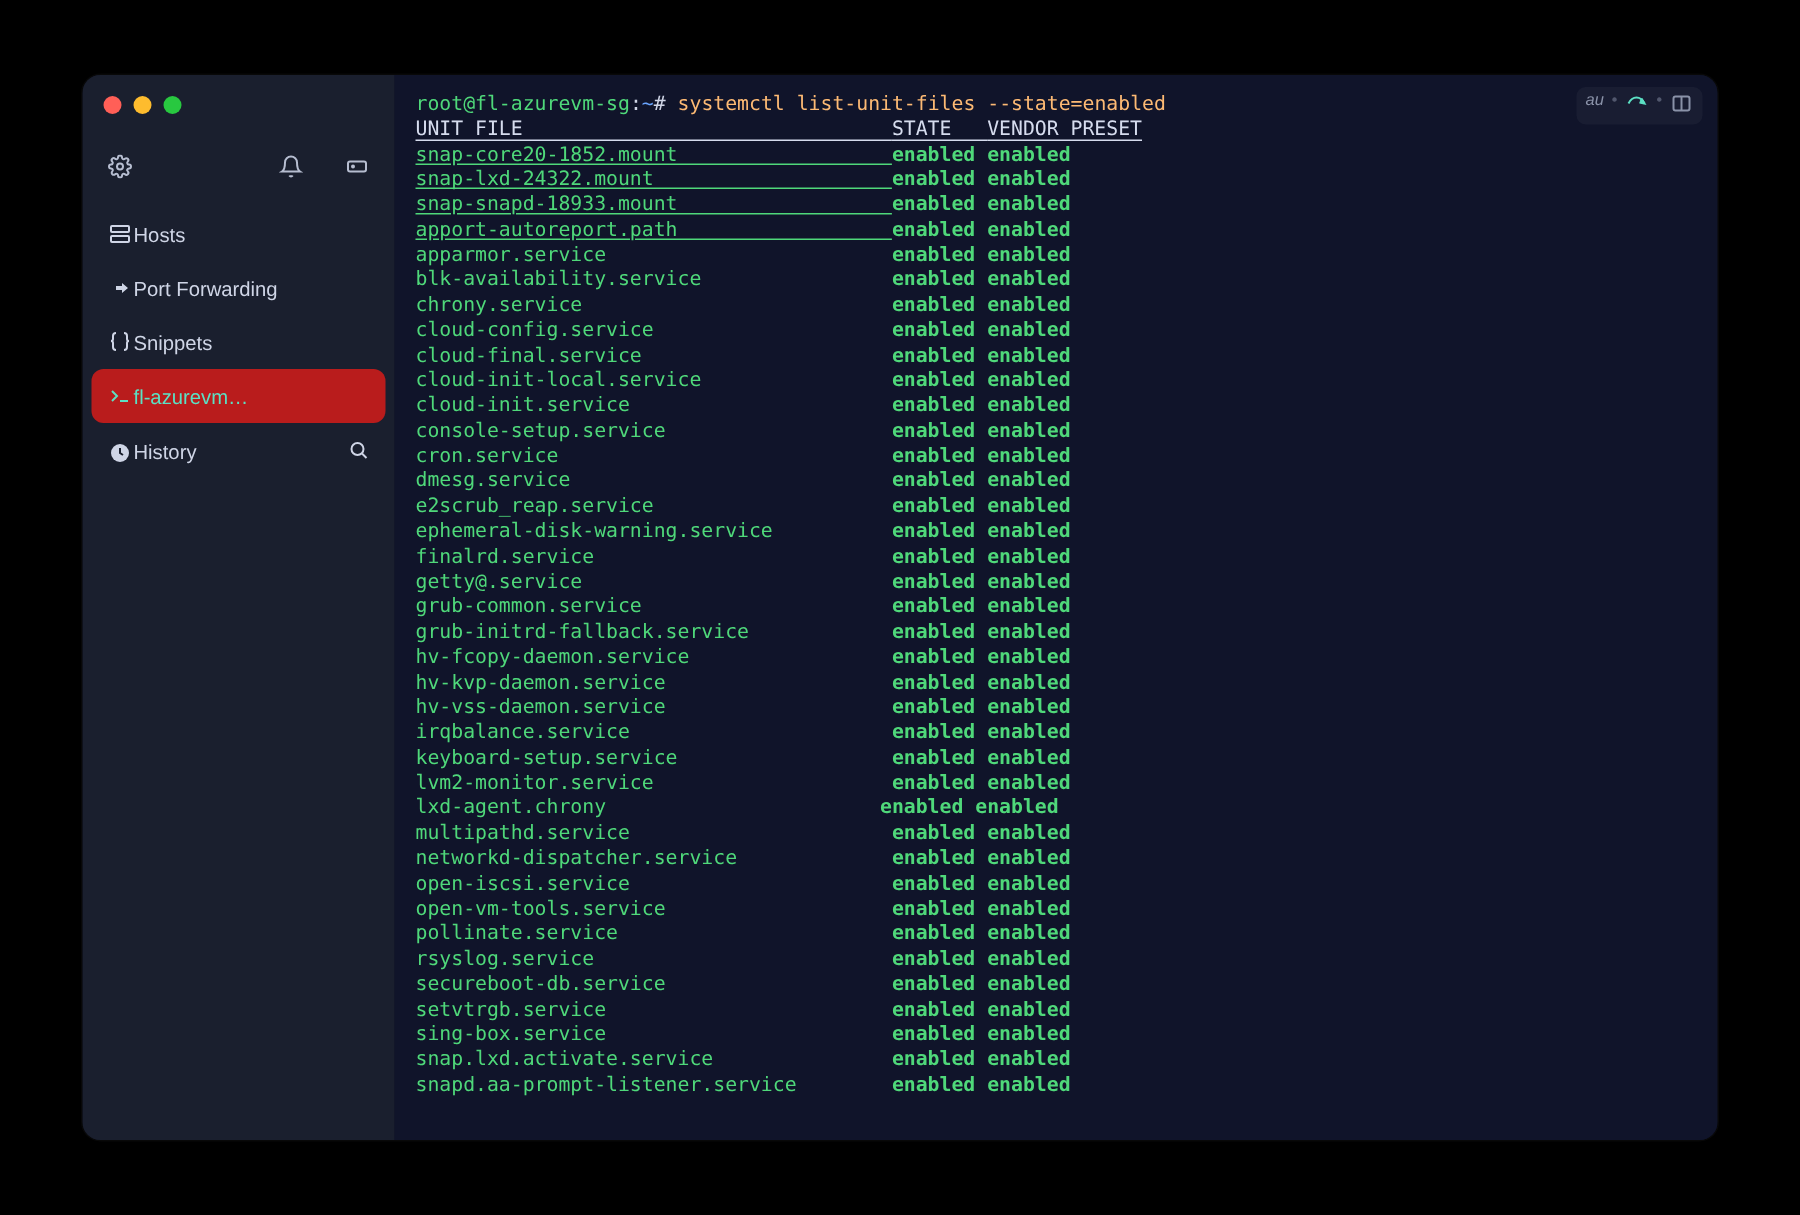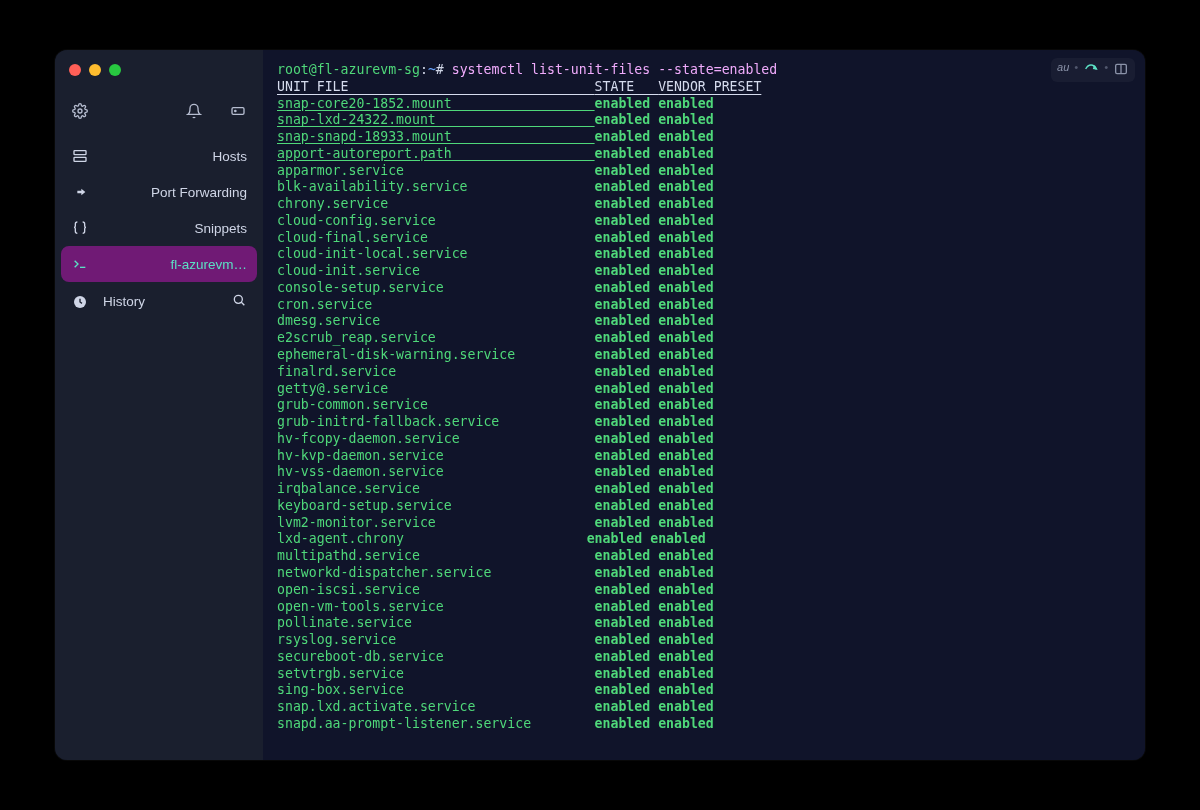--- a/index.html
+++ b/index.html
@@ -47,30 +47,28 @@
   }
   .toolbar-icons .ic { width: 18px; height: 18px; display:flex; align-items:center; justify-content:center; cursor:pointer; }
   .nav {
     display: flex;
     flex-direction: column;
     padding: 4px 0;
   }
   .nav-item {
     display: flex;
     align-items: center;
-    gap: 14px;
     padding: 10px 16px;
     color: #cfd5e6;
     font-family: -apple-system, BlinkMacSystemFont, "Segoe UI", sans-serif;
     font-size: 13.5px;
     cursor: pointer;
-    justify-content: space-between;
   }
   .nav-item.active {
-    background: #701a75;
+    background: #b91c1c;
     color: #5ce0c4;
     border-radius: 8px;
     margin: 0 6px;
     padding: 10px 10px;
   }
   .nav-item .ic { width: 18px; display:flex; justify-content:center; color:#cfd5e6; }
   .nav-item.active .ic { color:#5ce0c4; }
   .nav-item .trail { margin-left:auto; color:#cfd5e6; }
   .terminal {
     flex: 1;
@@ -93,21 +91,21 @@
     border-radius: 6px;
     padding: 3px 6px;
     color: #8a92a8;
     font-size: 11px;
     font-family: -apple-system, sans-serif;
     font-style: italic;
   }
   .topbar .sep { opacity:.5; }
   .prompt .user { color:#4fd87a; }
   .prompt .path { color:#6aa5ff; }
-  .prompt .cmd { color:#f0abfc;text-align:center; }
+  .prompt .cmd { color:#fdba74;text-align:center; }
   .hdr { color:#d6dcee; text-decoration: underline; text-underline-offset: 3px; }
   .row .name { color:#4fd87a; }
   .row .linkname { color:#4fd87a; text-decoration: underline; text-underline-offset: 2px; }
   .row .en { color:#4fd87a; font-weight: 600; }
   svg { width: 16px; height: 16px; }
 </style>
 </head>
 <body>
 
 <div class="window">

